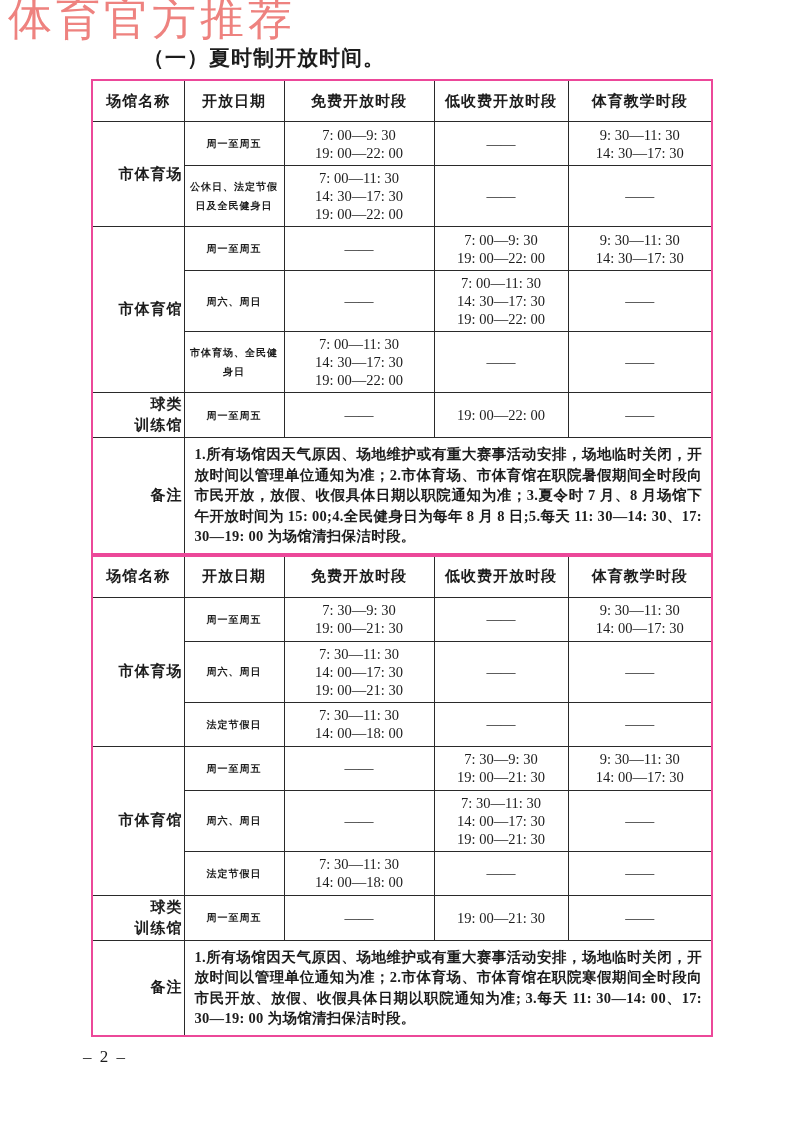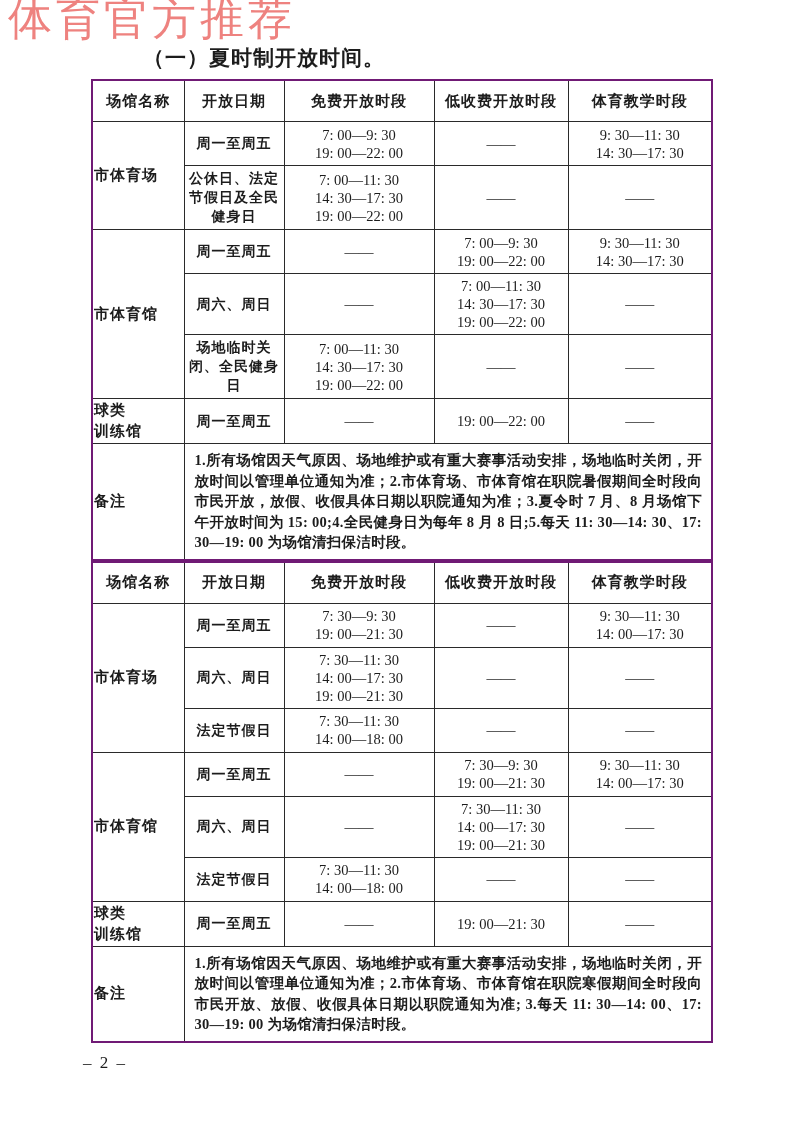--- a/index.html
+++ b/index.html
@@ -39,49 +39,49 @@
     margin: 0 0 7px 52px;
     line-height: 28px;
   }
   .sec.second .section-title {
     margin-top: 17px;
   }
   table.schedule {
     width: 620px;
     border-collapse: collapse;
     table-layout: fixed;
-    border: 2px solid #701a75;
+    border: 2px solid #ec4899;
   }
   table.schedule th,
   table.schedule td {
     border: 1.5px solid #2a2a2a;
     vertical-align: middle;
     overflow: hidden;
   }
   table.schedule th {
     height: 38px;
     font-size: 15px;
     font-weight: 700;
     letter-spacing: 1px;
     text-align: center;
   }
   table.schedule tbody tr {
     height: 44px;
   }
   td.venue {
-    text-align: left;
+    text-align: right;
     font-size: 15px;
     font-weight: 600;
     letter-spacing: 1px;
     line-height: 21px;
     white-space: pre-line;
   }
   td.dates {
     text-align: center;
-    font-size: 14px;
+    font-size: 10px;
     font-weight: 600;
     letter-spacing: 1px;
     line-height: 19px;
     padding: 3px 2px;
   }
   td.time {
     text-align: center;
     font-size: 14.5px;
     padding: 3px 2px;
   }
@@ -189,21 +189,21 @@
               <td class="time">
                 <div>7: 00—11: 30</div>
                 <div>14: 30—17: 30</div>
                 <div>19: 00—22: 00</div>
               </td>
               <td class="time">
                 <div>——</div>
               </td>
             </tr>
             <tr>
-              <td class="dates">场地临时关闭、全民健身日</td>
+              <td class="dates">市体育场、全民健身日</td>
               <td class="time">
                 <div>7: 00—11: 30</div>
                 <div>14: 30—17: 30</div>
                 <div>19: 00—22: 00</div>
               </td>
               <td class="time">
                 <div>——</div>
               </td>
               <td class="time">
                 <div>——</div>

